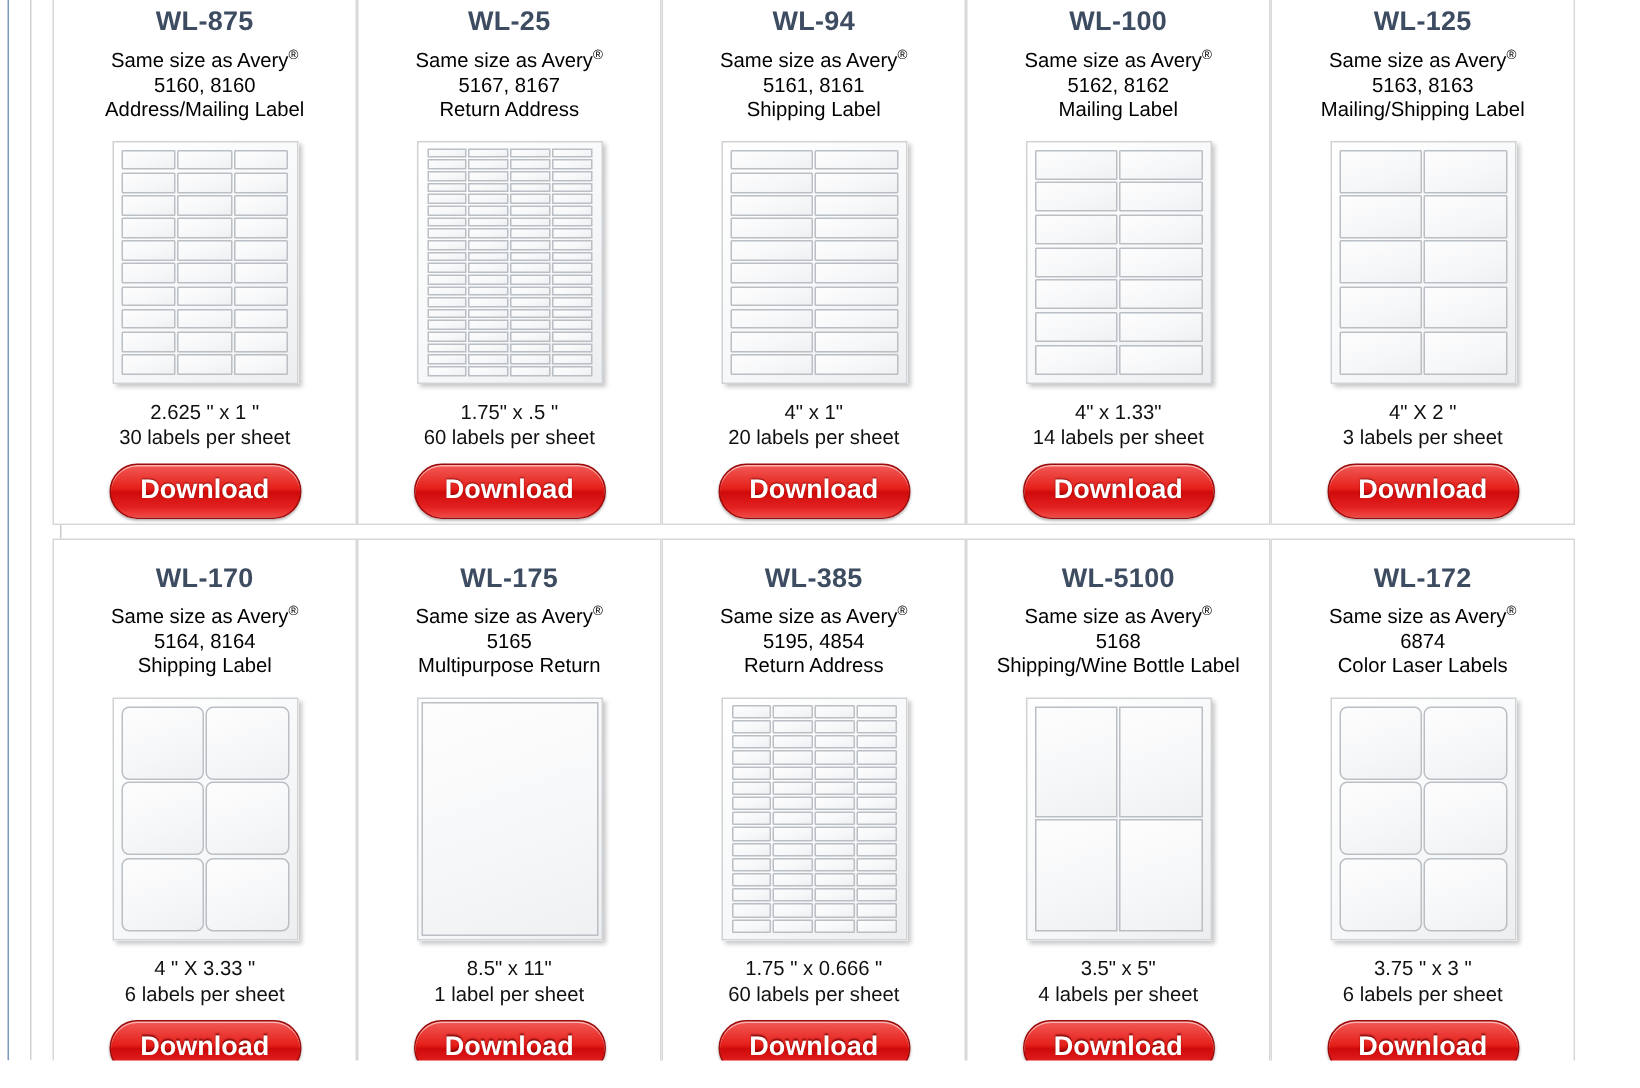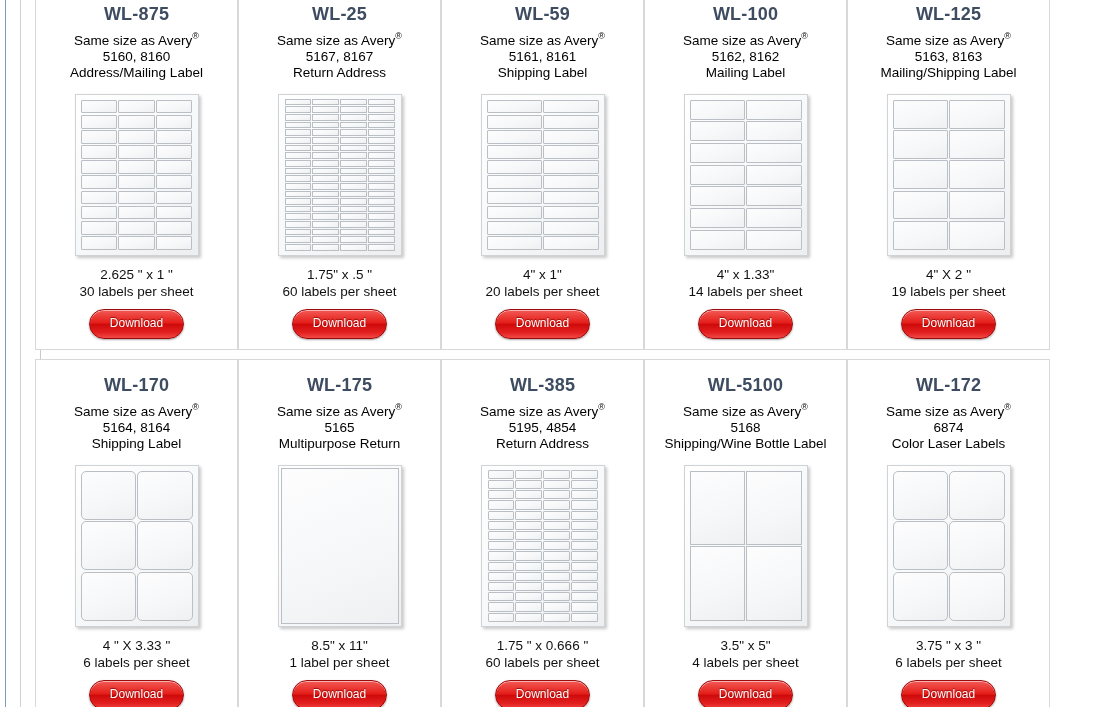--- a/index.html
+++ b/index.html
@@ -102,22 +102,22 @@
     line-height: 1.3;
     margin-top: auto;
   }
   .btn-dl {
     margin-top: 8px;
     display: inline-block;
     padding: 7px 20px 8px 20px;
     border-radius: 20px;
     border: 1px solid #9c0b0b;
     color: #ffffff;
-    font-size: 12px;
-    font-weight: normal;
+    font-size: 18px;
+    font-weight: bold;
     text-shadow: 0 -1px 1px rgba(120,0,0,0.8);
     background: linear-gradient(to bottom,
         #f25a56 0%, #e51f1a 45%, #cf0a0a 52%, #e32020 80%, #f04a45 100%);
     box-shadow: inset 0 1px 0 rgba(255,255,255,0.55),
                 0 1px 2px rgba(0,0,0,0.35);
     cursor: pointer;
     line-height: 1.1;
   }
 </style>
 </head>
@@ -268,21 +268,21 @@
             <div class="cell r-none"></div>
           </div>
         </div>
         <div class="dims">
           <div>1.75" x .5 "</div>
           <div>60 labels per sheet</div>
         </div>
         <button class="btn-dl">Download</button>
       </div>
       <div class="card">
-        <div class="card-title">WL-59</div>
+        <div class="card-title">WL-94</div>
         <div class="card-desc">
           <div>Same size as Avery<sup>®</sup></div>
           <div>5161, 8161</div>
           <div>Shipping Label</div>
         </div>
         <div class="sheet-wrap">
           <div class="sheet" style="grid-template-columns: repeat(2, 1fr); grid-template-rows: repeat(10, 1fr);">
             <div class="cell r-sm"></div>
             <div class="cell r-sm"></div>
             <div class="cell r-sm"></div>
@@ -358,21 +358,21 @@
             <div class="cell r-sm"></div>
             <div class="cell r-sm"></div>
             <div class="cell r-sm"></div>
             <div class="cell r-sm"></div>
             <div class="cell r-sm"></div>
             <div class="cell r-sm"></div>
           </div>
         </div>
         <div class="dims">
           <div>4" X 2 "</div>
-          <div>19 labels per sheet</div>
+          <div>3 labels per sheet</div>
         </div>
         <button class="btn-dl">Download</button>
       </div>
       <div class="card">
         <div class="card-title">WL-170</div>
         <div class="card-desc">
           <div>Same size as Avery<sup>®</sup></div>
           <div>5164, 8164</div>
           <div>Shipping Label</div>
         </div>

